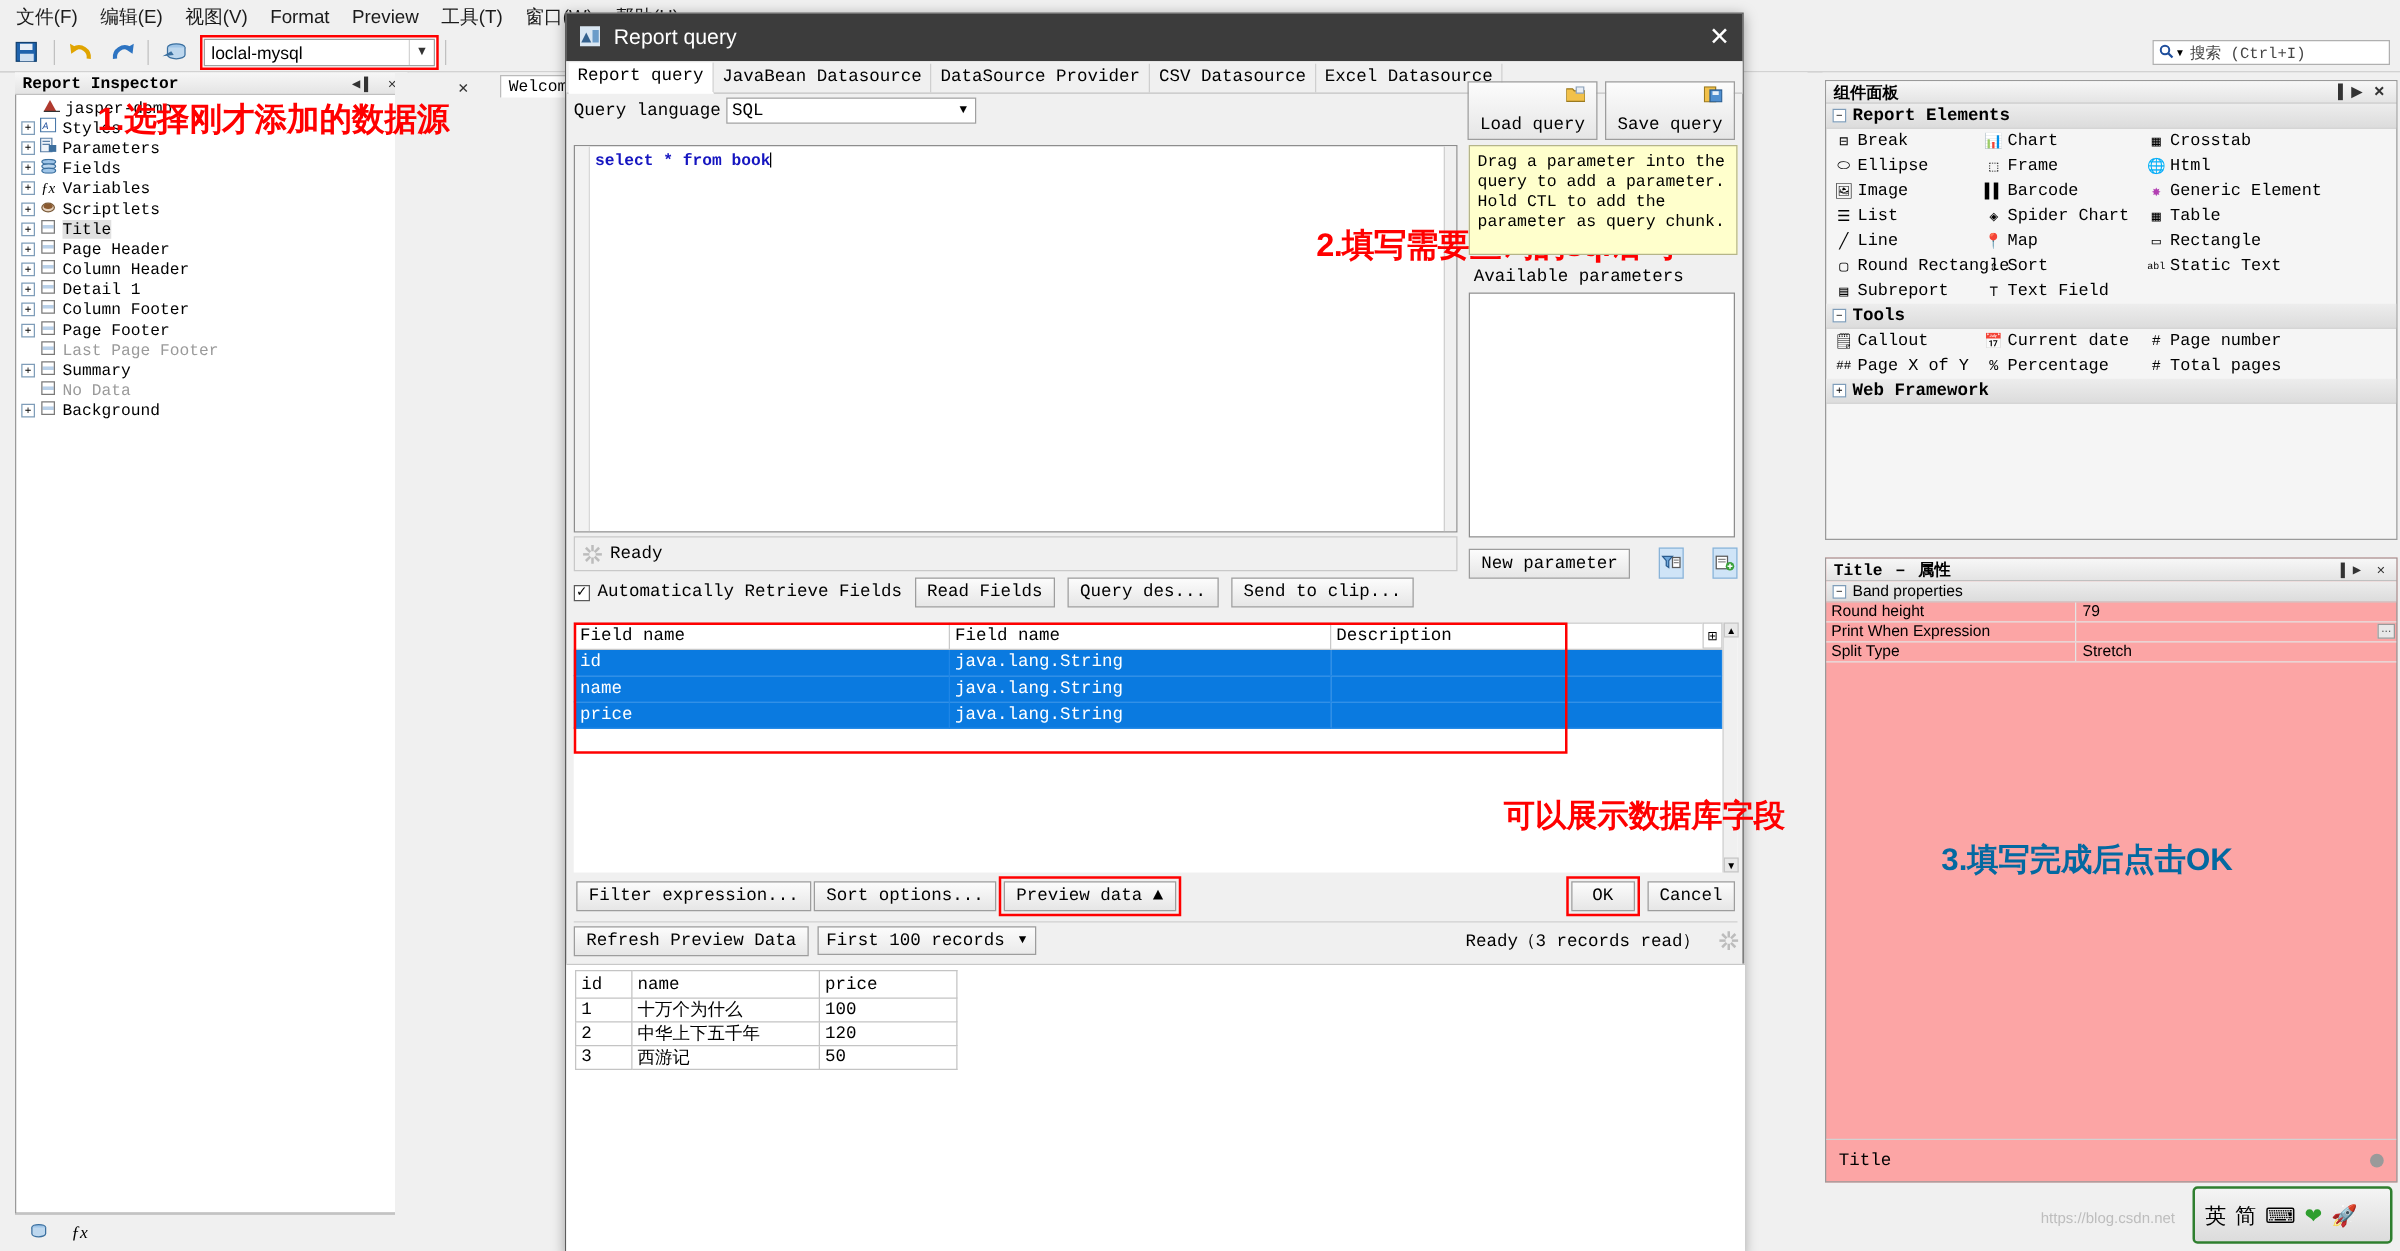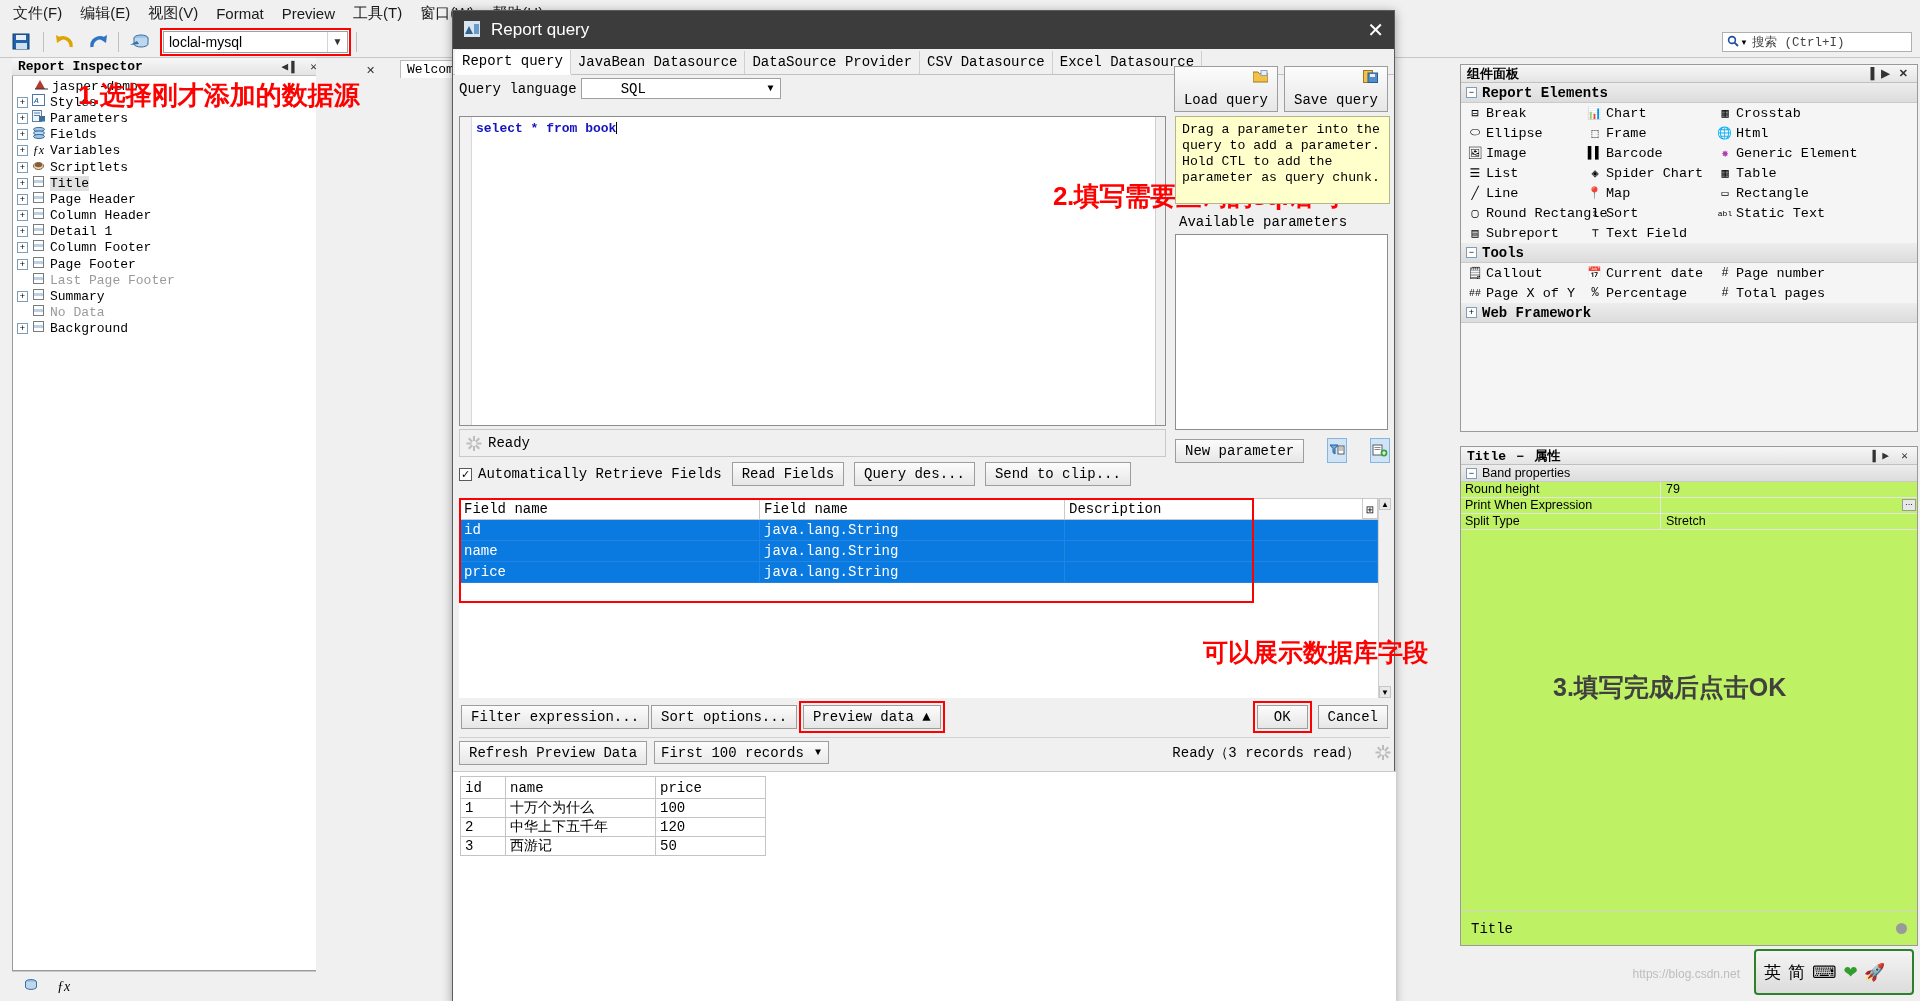--- a/index.html
+++ b/index.html
@@ -153,21 +153,21 @@
   .pal-grid { display:grid; grid-template-columns:120px 130px 1fr; }
   .pal-item {
     display:flex; align-items:center; height:20px; padding-left:5px;
     font-family:"Liberation Mono", monospace; font-size:13.5px; white-space:nowrap;
   }
   .pal-item .pi { width:18px; flex:0 0 auto; text-align:center; font-size:12px; margin-right:2px; }
 
   
   #props {
     position:absolute; left:2px; top:388px; width:458px; height:500px;
-    border:1px solid #9a9a9a; background:#bef264;
+    border:1px solid #9a9a9a; background:#fca5a5;
   }
   #props .panel-title { font-family:"Liberation Mono", monospace; }
   .prow { display:flex; height:16px; border-bottom:1px solid #e4e4e4; font-size:12.5px; }
   .prow .k { width:200px; padding-left:4px; border-right:1px solid #e4e4e4; }
   .prow .v { flex:1; padding-left:5px; position:relative; }
   .prow .v .btn3 {
     position:absolute; right:1px; top:1px; width:14px; height:12px;
     border:1px solid #9a9a9a; background:#e8e8e8; font-size:8px; line-height:10px; text-align:center;
   }
   #props-footer {
@@ -197,21 +197,21 @@
   .dtab {
     padding:3px 7px 4px 7px; font-family:"Liberation Mono", monospace; font-size:14px;
     border-right:1px solid #cfcfcf;
   }
   .dtab.active { background:#fff; border-bottom:2px solid #fff; position:relative; top:1px; }
 
   #ql-row { display:flex; align-items:center; height:24px; padding:3px 6px 0 6px; gap:4px; }
   #ql-row .lab { font-family:"Liberation Mono", monospace; font-size:14px; }
   #ql-combo {
     width:200px; height:21px; border:1px solid #a0a0a0; background:#fff;
-    display:flex; align-items:center; font-family:"Liberation Mono", monospace; font-size:14px;padding-left:35px;
+    display:flex; align-items:center; font-family:"Liberation Mono", monospace; font-size:14px;
   }
   #ql-combo .val { flex:1; padding-left:4px; }
   #ql-combo .arr { width:18px; text-align:center; font-size:10px; }
   #ql-right { margin-left:auto; display:flex; gap:6px; }
   .btn {
     border:1px solid #9d9d9d; background:linear-gradient(#fcfcfc,#e6e6e6);
     font-family:"Liberation Mono", monospace; font-size:14px;
     padding:3px 9px; display:flex; align-items:flex-end; gap:5px; white-space:nowrap;flex-direction:column;
   }
 
@@ -303,21 +303,21 @@
   #fields-colbtn {
     position:absolute; right:12px; top:0; width:16px; height:21px;
     border:1px solid #c9c9c9; background:#fff; font-size:10px; text-align:center; line-height:21px;
   }
 
   #ann-fields {
     position:absolute; left:750px; top:625px; color:#ff0000; font-weight:bold; font-size:25px;
     white-space:nowrap;
   }
   #ann-ok {
-    position:absolute; left:1100px; top:660px; color:#404040; font-weight:bold; font-size:25px;
+    position:absolute; left:1100px; top:660px; color:#0369a1; font-weight:bold; font-size:25px;
     white-space:nowrap;
   }
 
   #btn-row {
     position:absolute; left:6px; top:690px; width:931px; height:32px;
     display:flex; align-items:center; gap:2px; padding:0 2px;
   }
   #btn-row .right { margin-left:auto; display:flex; gap:6px; align-items:center; }
   .red-wrap { border:2px solid #ff0000; padding:2px; display:flex; }
 

